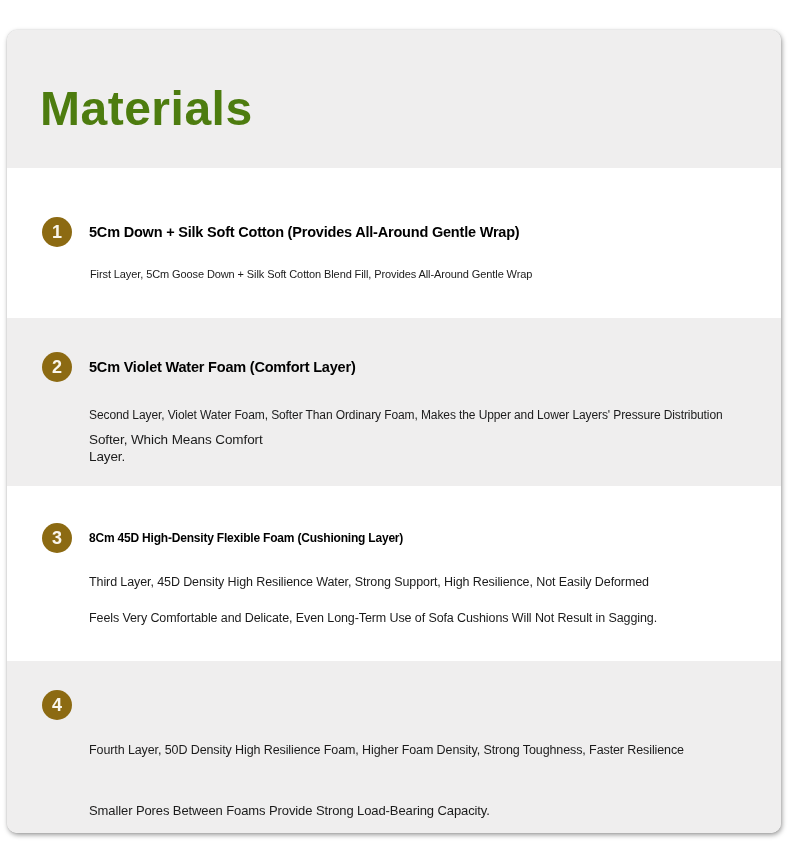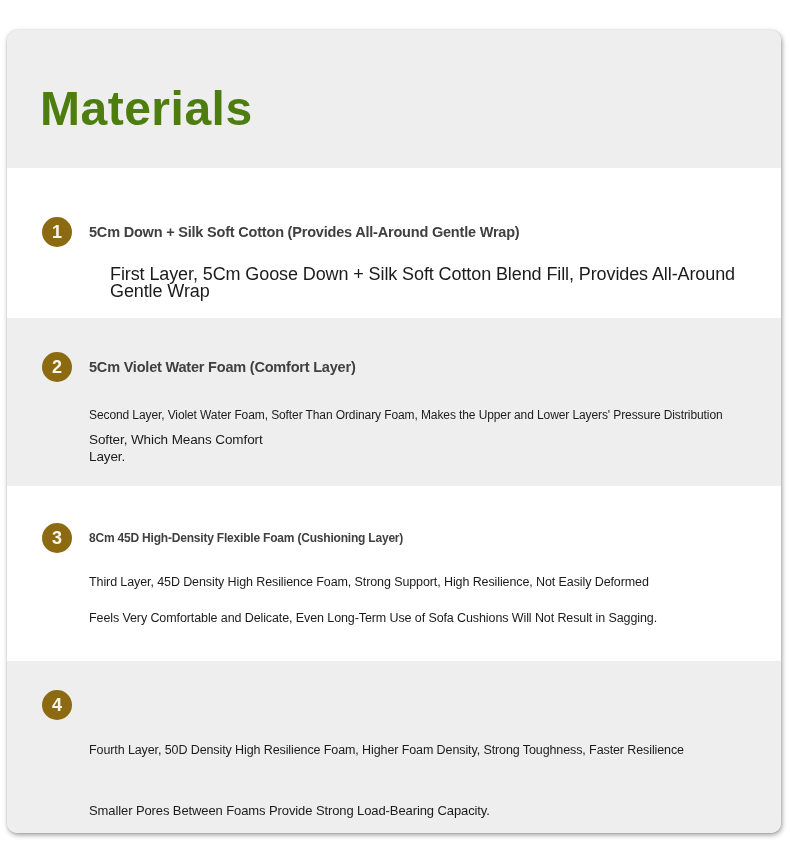--- a/index.html
+++ b/index.html
@@ -61,35 +61,35 @@
     font-weight: 700;
     font-size: 18px;
     display: flex;
     align-items: center;
     justify-content: center;
     line-height: 1;
   }
 
   .sec-heading {
     font-weight: 700;
-    color: #404040;
+    color: #000000;
     letter-spacing: -0.2px;
   }
   .h-sm { font-size: 14.5px; }
   .h-lg { font-size: 12px; }
 
   .body-line {
     position: absolute;
     left: 82px;
     color: #1b1b1b;
     letter-spacing: -0.1px;
     white-space: pre-line;
     line-height: 17px;
   }
-  .p1a { top: 236px; font-size: 18px; left: 83px; margin-left: 20px; }
+  .p1a { top: 236px; font-size: 11px; left: 83px; }
   .p2a { top: 377px; font-size: 12px; }
   .p2b { top: 401px; font-size: 13.5px; }
   .p3a { top: 544px; font-size: 12.5px; }
   .p3b { top: 580px; font-size: 12.5px; }
   .p4a { top: 712px; font-size: 12.5px; }
   .p4b { top: 772px; font-size: 13px; }
 </style>
 </head>
 <body>
 
@@ -112,21 +112,21 @@
     <span class="sec-heading h-sm">5Cm Violet Water Foam (Comfort Layer)</span>
   </div>
   <p class="body-line p2a">Second Layer, Violet Water Foam, Softer Than Ordinary Foam, Makes the Upper and Lower Layers' Pressure Distribution</p>
   <p class="body-line p2b">Softer, Which Means Comfort
 Layer.</p>
 
   <div class="num-row row-3">
     <span class="num-circle" style="background: rgb(140, 106, 18); color: rgb(250, 246, 236);">3</span>
     <span class="sec-heading h-lg">8Cm 45D High-Density Flexible Foam (Cushioning Layer)</span>
   </div>
-  <p class="body-line p3a">Third Layer, 45D Density High Resilience Foam, Strong Support, High Resilience, Not Easily Deformed</p>
+  <p class="body-line p3a">Third Layer, 45D Density High Resilience Water, Strong Support, High Resilience, Not Easily Deformed</p>
   <p class="body-line p3b">Feels Very Comfortable and Delicate, Even Long-Term Use of Sofa Cushions Will Not Result in Sagging.</p>
 
   <div class="num-row row-4">
     <span class="num-circle" style="background: rgb(140, 106, 18); color: rgb(250, 246, 236);">4</span>
   </div>
   <p class="body-line p4a">Fourth Layer, 50D Density High Resilience Foam, Higher Foam Density, Strong Toughness, Faster Resilience</p>
   <p class="body-line p4b">Smaller Pores Between Foams Provide Strong Load-Bearing Capacity.</p>
 
 </div>
 

